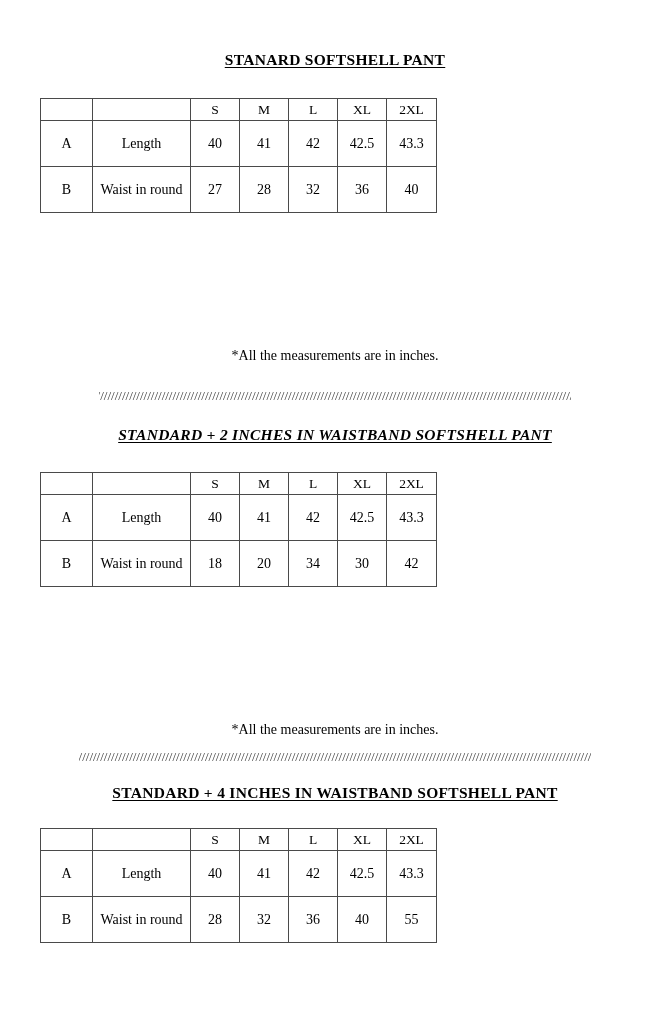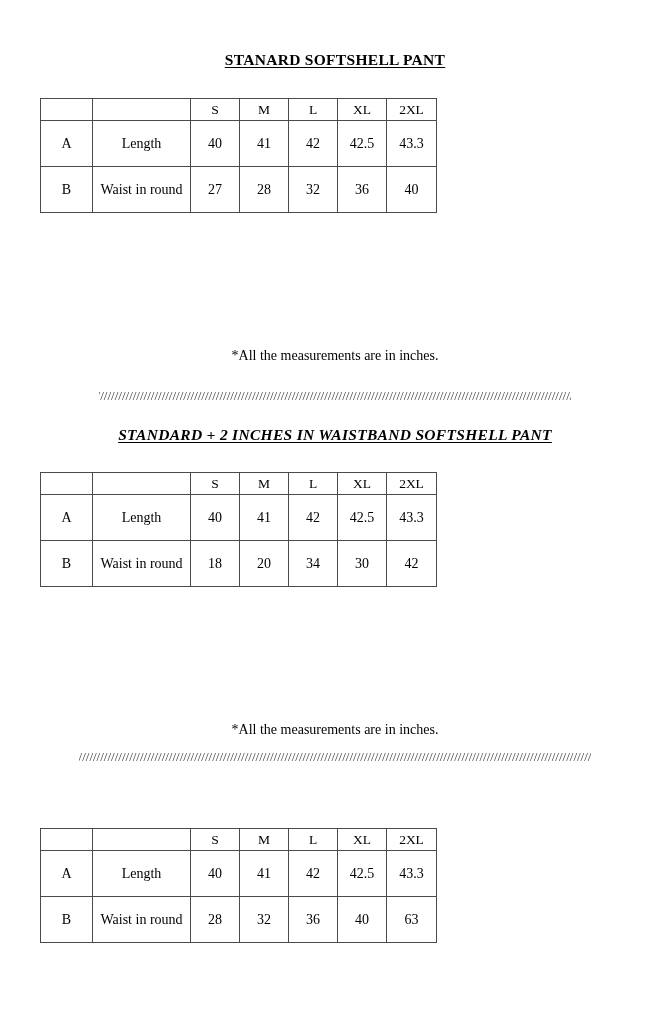--- a/index.html
+++ b/index.html
@@ -176,20 +176,21 @@
       </tr>
     </tbody>
   </table>
 
   <p class="note n2">*All the measurements are in inches.</p>
 
   <div class="divider d2">
       <span>////////////////////////////////////////////////////////////////////////////////////////////////////////////////////////////////////////////////////////////////////////</span>
     </div>
 
+  <h1 class="section-title t3"><span>STANDARD + 4 INCHES IN WAISTBAND SOFTSHELL PANT</span></h1>
 
   <table class="size-table tbl3">
     <colgroup>
       <col class="col-key">
         <col class="col-label">
       <col class="col-size">
         <col class="col-size">
         <col class="col-size">
         <col class="col-size">
         <col class="col-size-last">
@@ -215,18 +216,18 @@
         <td>42.5</td>
         <td>43.3</td>
       </tr>
       <tr>
         <td>B</td>
         <td class="label-cell">Waist in round</td>
         <td>28</td>
         <td>32</td>
         <td>36</td>
         <td>40</td>
-        <td>63</td>
+        <td>55</td>
       </tr>
     </tbody>
   </table>
 
 </div>
 
 </body></html>

